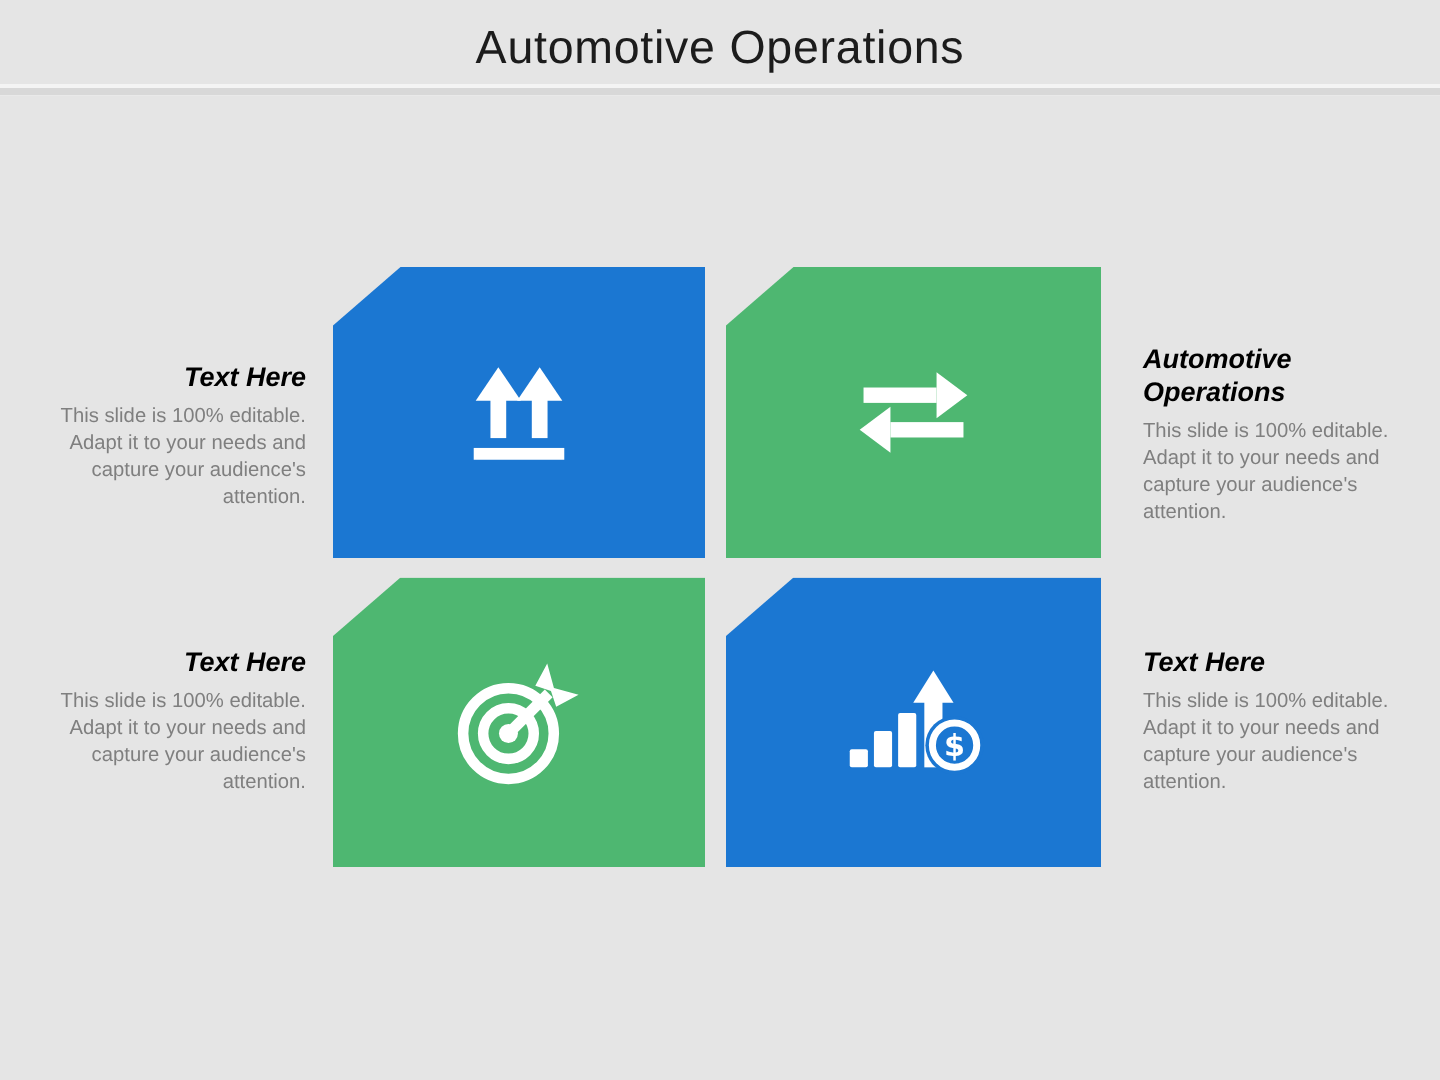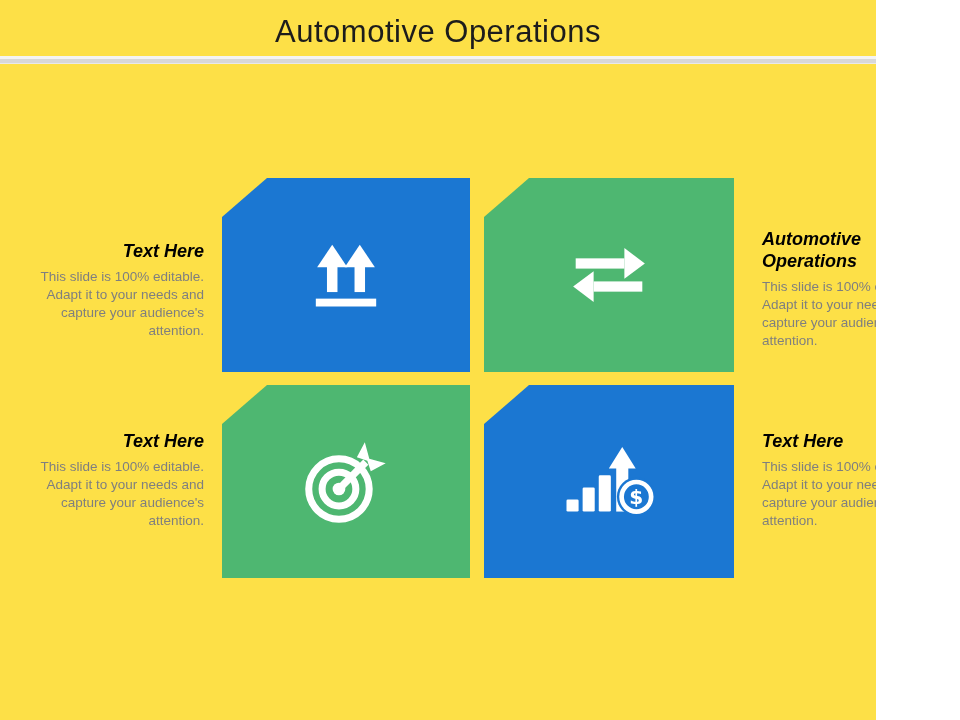--- a/index.html
+++ b/index.html
@@ -1,17 +1,17 @@
 <!DOCTYPE html>
 <html><head>
 <meta charset="utf-8">
 <style>
   html,body{margin:0;padding:0;background:#ffffff;}
   body{font-family:"Liberation Sans", sans-serif;}
-  .slide{position:relative;width:876px;height:720px;background:#fde047;overflow:hidden;text-decoration:underline;}
+  .slide{position:relative;width:960px;height:720px;background:#e5e5e5;overflow:hidden;text-decoration:underline;}
 
   .slide-title{
     position:absolute;top:14px;left:0;width:100%;
     text-align:center;font-size:31px;font-weight:400;color:#1c1c1c;
     letter-spacing:0.5px;
   }
   .title-divider{
     position:absolute;top:56px;left:0;width:100%;height:8px;
     background:linear-gradient(#f4f4f4 0 35%, #d8d8d8 35% 90%, #e9e9e9 90%);
   }

